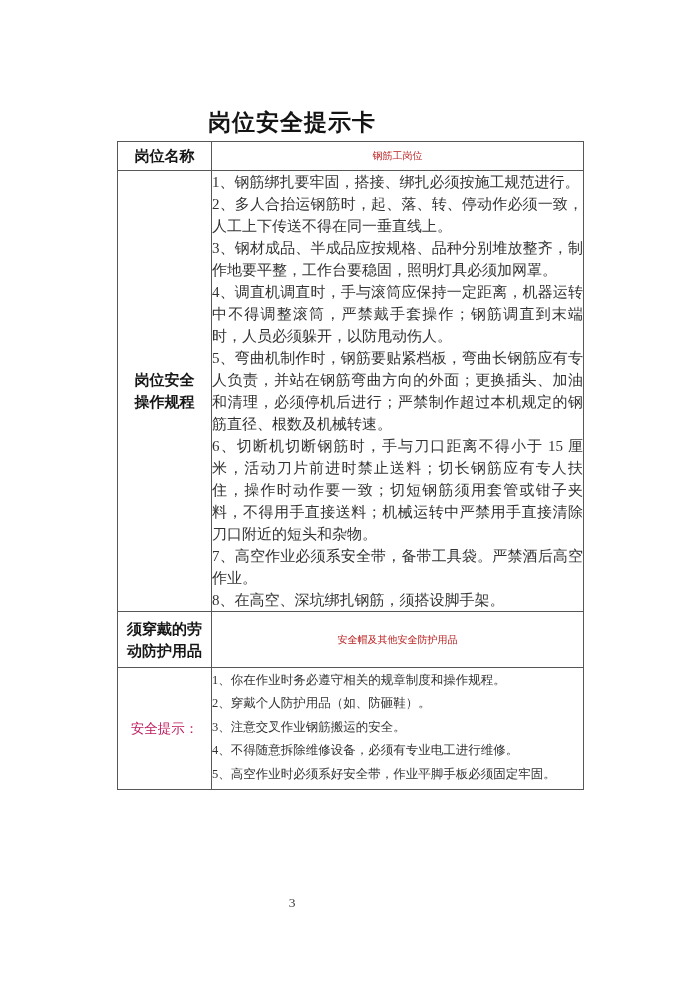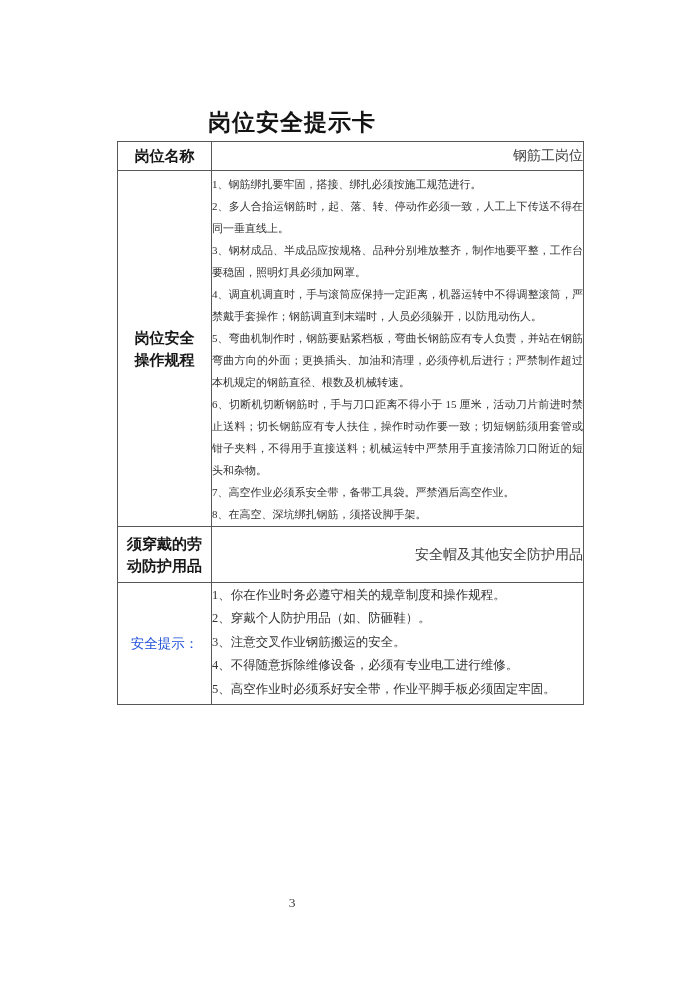--- a/index.html
+++ b/index.html
@@ -49,38 +49,38 @@
     font-size: 15px;
     line-height: 1.45;
     color: #161616;
     text-align: center;
     padding: 2px 3px;
   }
   th.row-label-plain {
     font-family: "Liberation Serif", serif;
     font-weight: normal;
     font-size: 13.5px;
-    color: #1d4ed8;
+    color: #be185d;
     text-align: center;
     padding: 2px 3px;
   }
   th .label-line { display: block; }
   td.cell-center {
-    text-align: right;
-    font-size: 14px;
-    color: #404040;
+    text-align: center;
+    font-size: 10px;
+    color: #b91c1c;
     padding: 2px 6px;
   }
   td.cell-list {
     vertical-align: middle;
     padding: 5px 9px 5px 10px;
   }
   .list-item {
     margin: 0;
-    font-size: 11px;
+    font-size: 15px;
     line-height: 22px;
     text-align: justify;
     color: #333333;
   }
   td.cell-list-tips {
     vertical-align: middle;
     padding: 8px 9px 8px 10px;
     margin-left: 37px;
   }
   .tip-item {

